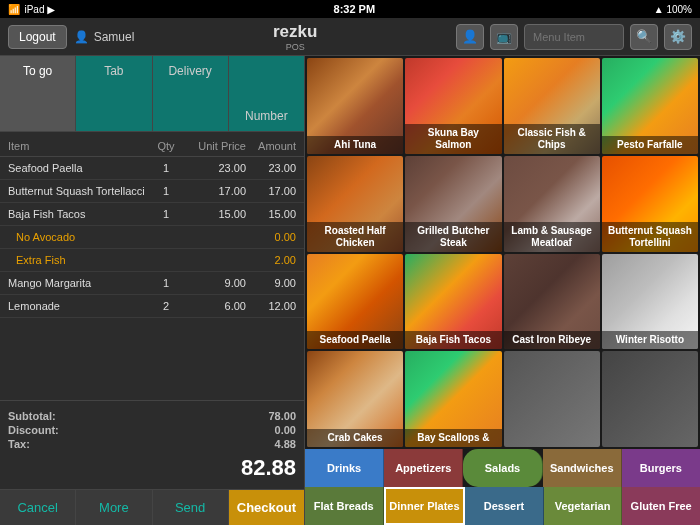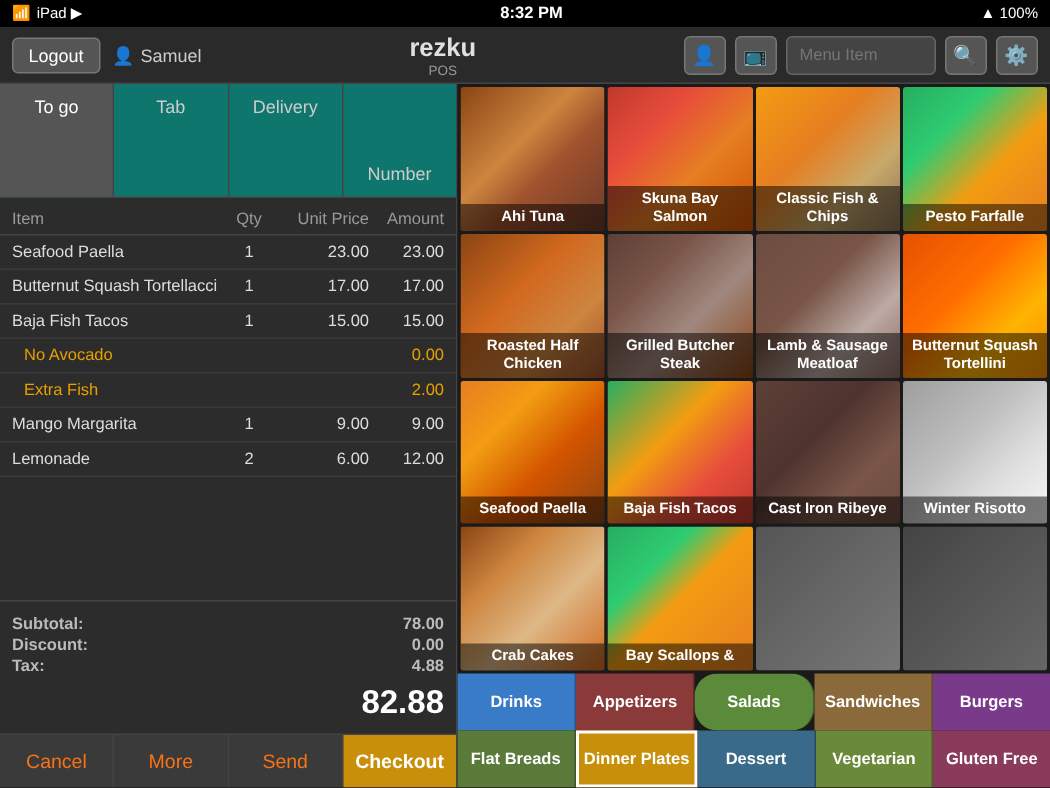--- a/index.html
+++ b/index.html
@@ -187,21 +187,21 @@
       display: flex;
       border-top: 1px solid #444;
     }
     .action-btn {
       flex: 1;
       padding: 10px 4px;
       text-align: center;
       font-size: 13px;
       cursor: pointer;
       border-right: 1px solid #444;
-      color: #f97316;
+      color: #14b8a6;
       background: #3a3a3a;
     }
     .action-btn:last-child { border-right: none; }
     .action-btn.checkout {
       background: #c8900a;
       color: #fff;
       font-weight: bold;
     }
 
     

